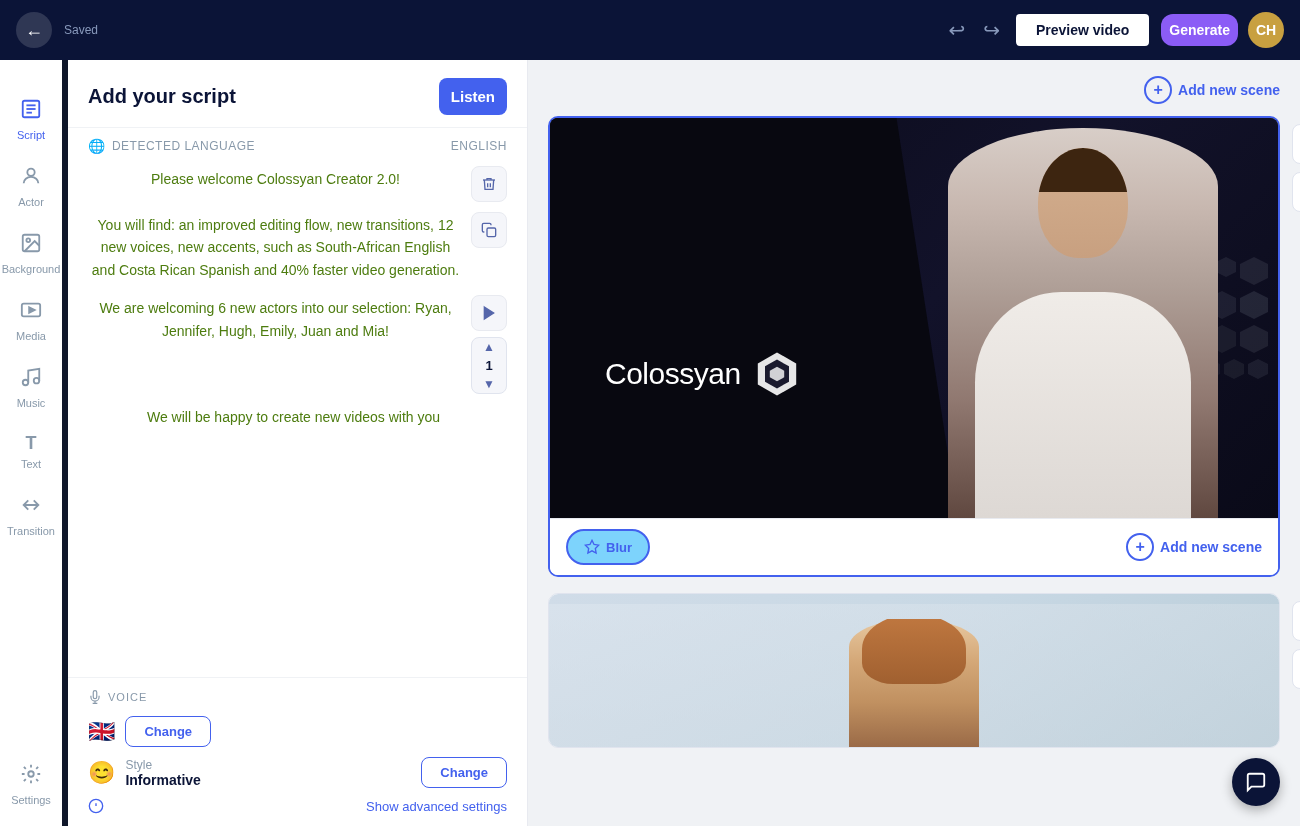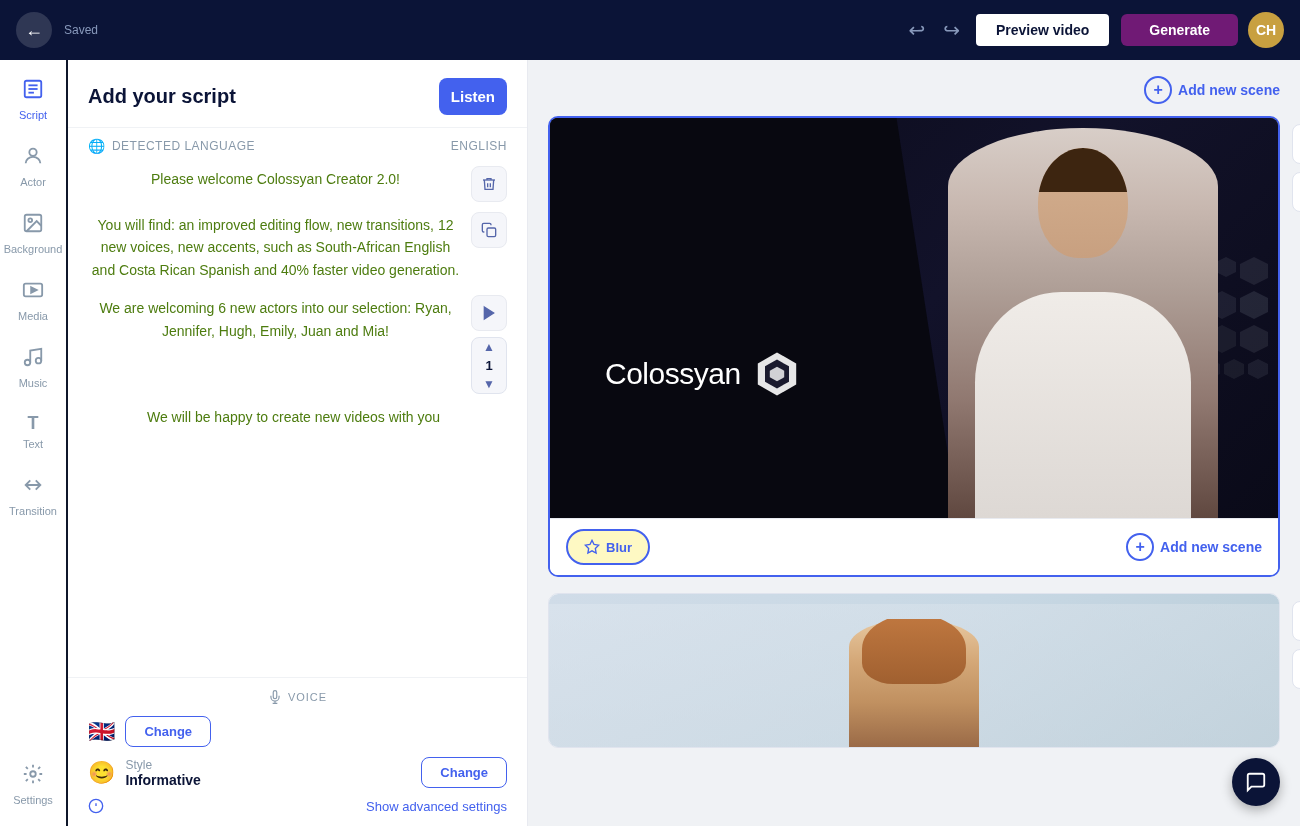--- a/index.html
+++ b/index.html
@@ -30,45 +30,45 @@
     .topbar-edit-icon { color: #8899bb; font-size: 14px; }
     .topbar-actions { display: flex; align-items: center; gap: 10px; margin-left: auto; }
     .btn-undo, .btn-redo {
       background: transparent; border: none; color: #8899bb; font-size: 20px; cursor: pointer; padding: 4px;
     }
     .btn-preview {
       background: white; border: 2px solid #0b1437; color: #0b1437;
       padding: 8px 20px; border-radius: 6px; font-size: 14px; font-weight: 600; cursor: pointer;
     }
     .btn-generate {
-      background: #701a75; border: none; color: white;
-      padding: 8px 28px; border-radius: 6px; font-size: 14px; font-weight: 600; cursor: pointer;
+      background: #8b5cf6; border: none; color: white;
+      padding: 8px 8px; border-radius: 12px; font-size: 14px; font-weight: 600; cursor: pointer;
     }
     .avatar-circle {
       width: 36px; height: 36px; border-radius: 50%;
       background: #c8a040; display: flex; align-items: center; justify-content: center;
       color: white; font-weight: 700; font-size: 14px;
     }
 
     
     .main-layout {
       display: flex;
       height: calc(826px - 60px);
     }
 
     
     .sidebar {
       width: 68px;
       background: white;
       display: flex;
       flex-direction: column;
       align-items: center;
-      padding-top: 8px;
+      padding-top: 28px;
       gap: 4px;
-      border-right: 2px solid #0f172a;
+      border-right: 6px solid #0f172a;
     }
     .sidebar-item {
       display: flex; flex-direction: column; align-items: center;
       padding: 10px 8px; gap: 4px; cursor: pointer;
       border-radius: 8px; width: 60px;
     }
     .sidebar-item.active { color: #4361ee; }
     .sidebar-item:not(.active) { color: #8899aa; }
     .sidebar-icon { font-size: 20px; }
     .sidebar-label { font-size: 11px; font-weight: 500; }
@@ -133,21 +133,21 @@
     }
     .scene-arrow { color: #5566aa; font-size: 12px; cursor: pointer; padding: 2px 6px; }
 
     
     .voice-section {
       padding: 12px 20px;
       border-top: 1px solid #f0f2f5;
     }
     .voice-label {
       font-size: 11px; color: #8899aa; letter-spacing: 1px; text-transform: uppercase;
-      display: flex; align-items: center; gap: 6px; margin-bottom: 12px; justify-content: center;
+      display: flex; align-items: center; gap: 6px; margin-bottom: 12px;
     }
     .voice-row {
       display: flex; align-items: center; gap: 10px; margin-bottom: 10px;
     }
     .voice-flag { font-size: 22px; }
     .voice-info { flex: 1; }
     .voice-info-label { font-size: 12px; color: #8899aa; }
     .voice-info-value { font-size: 14px; font-weight: 600; color: #0b1437; }
     .btn-change {
       background: white; border: 1.5px solid #4361ee; color: #4361ee;
@@ -205,21 +205,21 @@
       display: flex; flex-direction: column; gap: 6px;
     }
     .hex-row { display: flex; gap: 4px; justify-content: flex-end; }
     .hex { 
       width: 28px; height: 28px; background: rgba(200,210,220,0.3);
       clip-path: polygon(50% 0%, 100% 25%, 100% 75%, 50% 100%, 0% 75%, 0% 25%);
     }
     .hex.sm { width: 20px; height: 20px; }
     .btn-blur {
       display: flex; align-items: center; gap: 6px;
-      background: #fef9c3; border: 2px solid #4361ee; color: #4361ee;
+      background: #7dd3fc; border: 2px solid #4361ee; color: #4361ee;
       padding: 8px 16px; border-radius: 20px; font-size: 13px; font-weight: 600; cursor: pointer;
     }
 
     
     .chat-bubble {
       position: fixed; right: 20px; bottom: 20px;
       width: 48px; height: 48px; border-radius: 50%;
       background: #0b1437;
       display: flex; align-items: center; justify-content: center;
       cursor: pointer; color: white; font-size: 22px;

